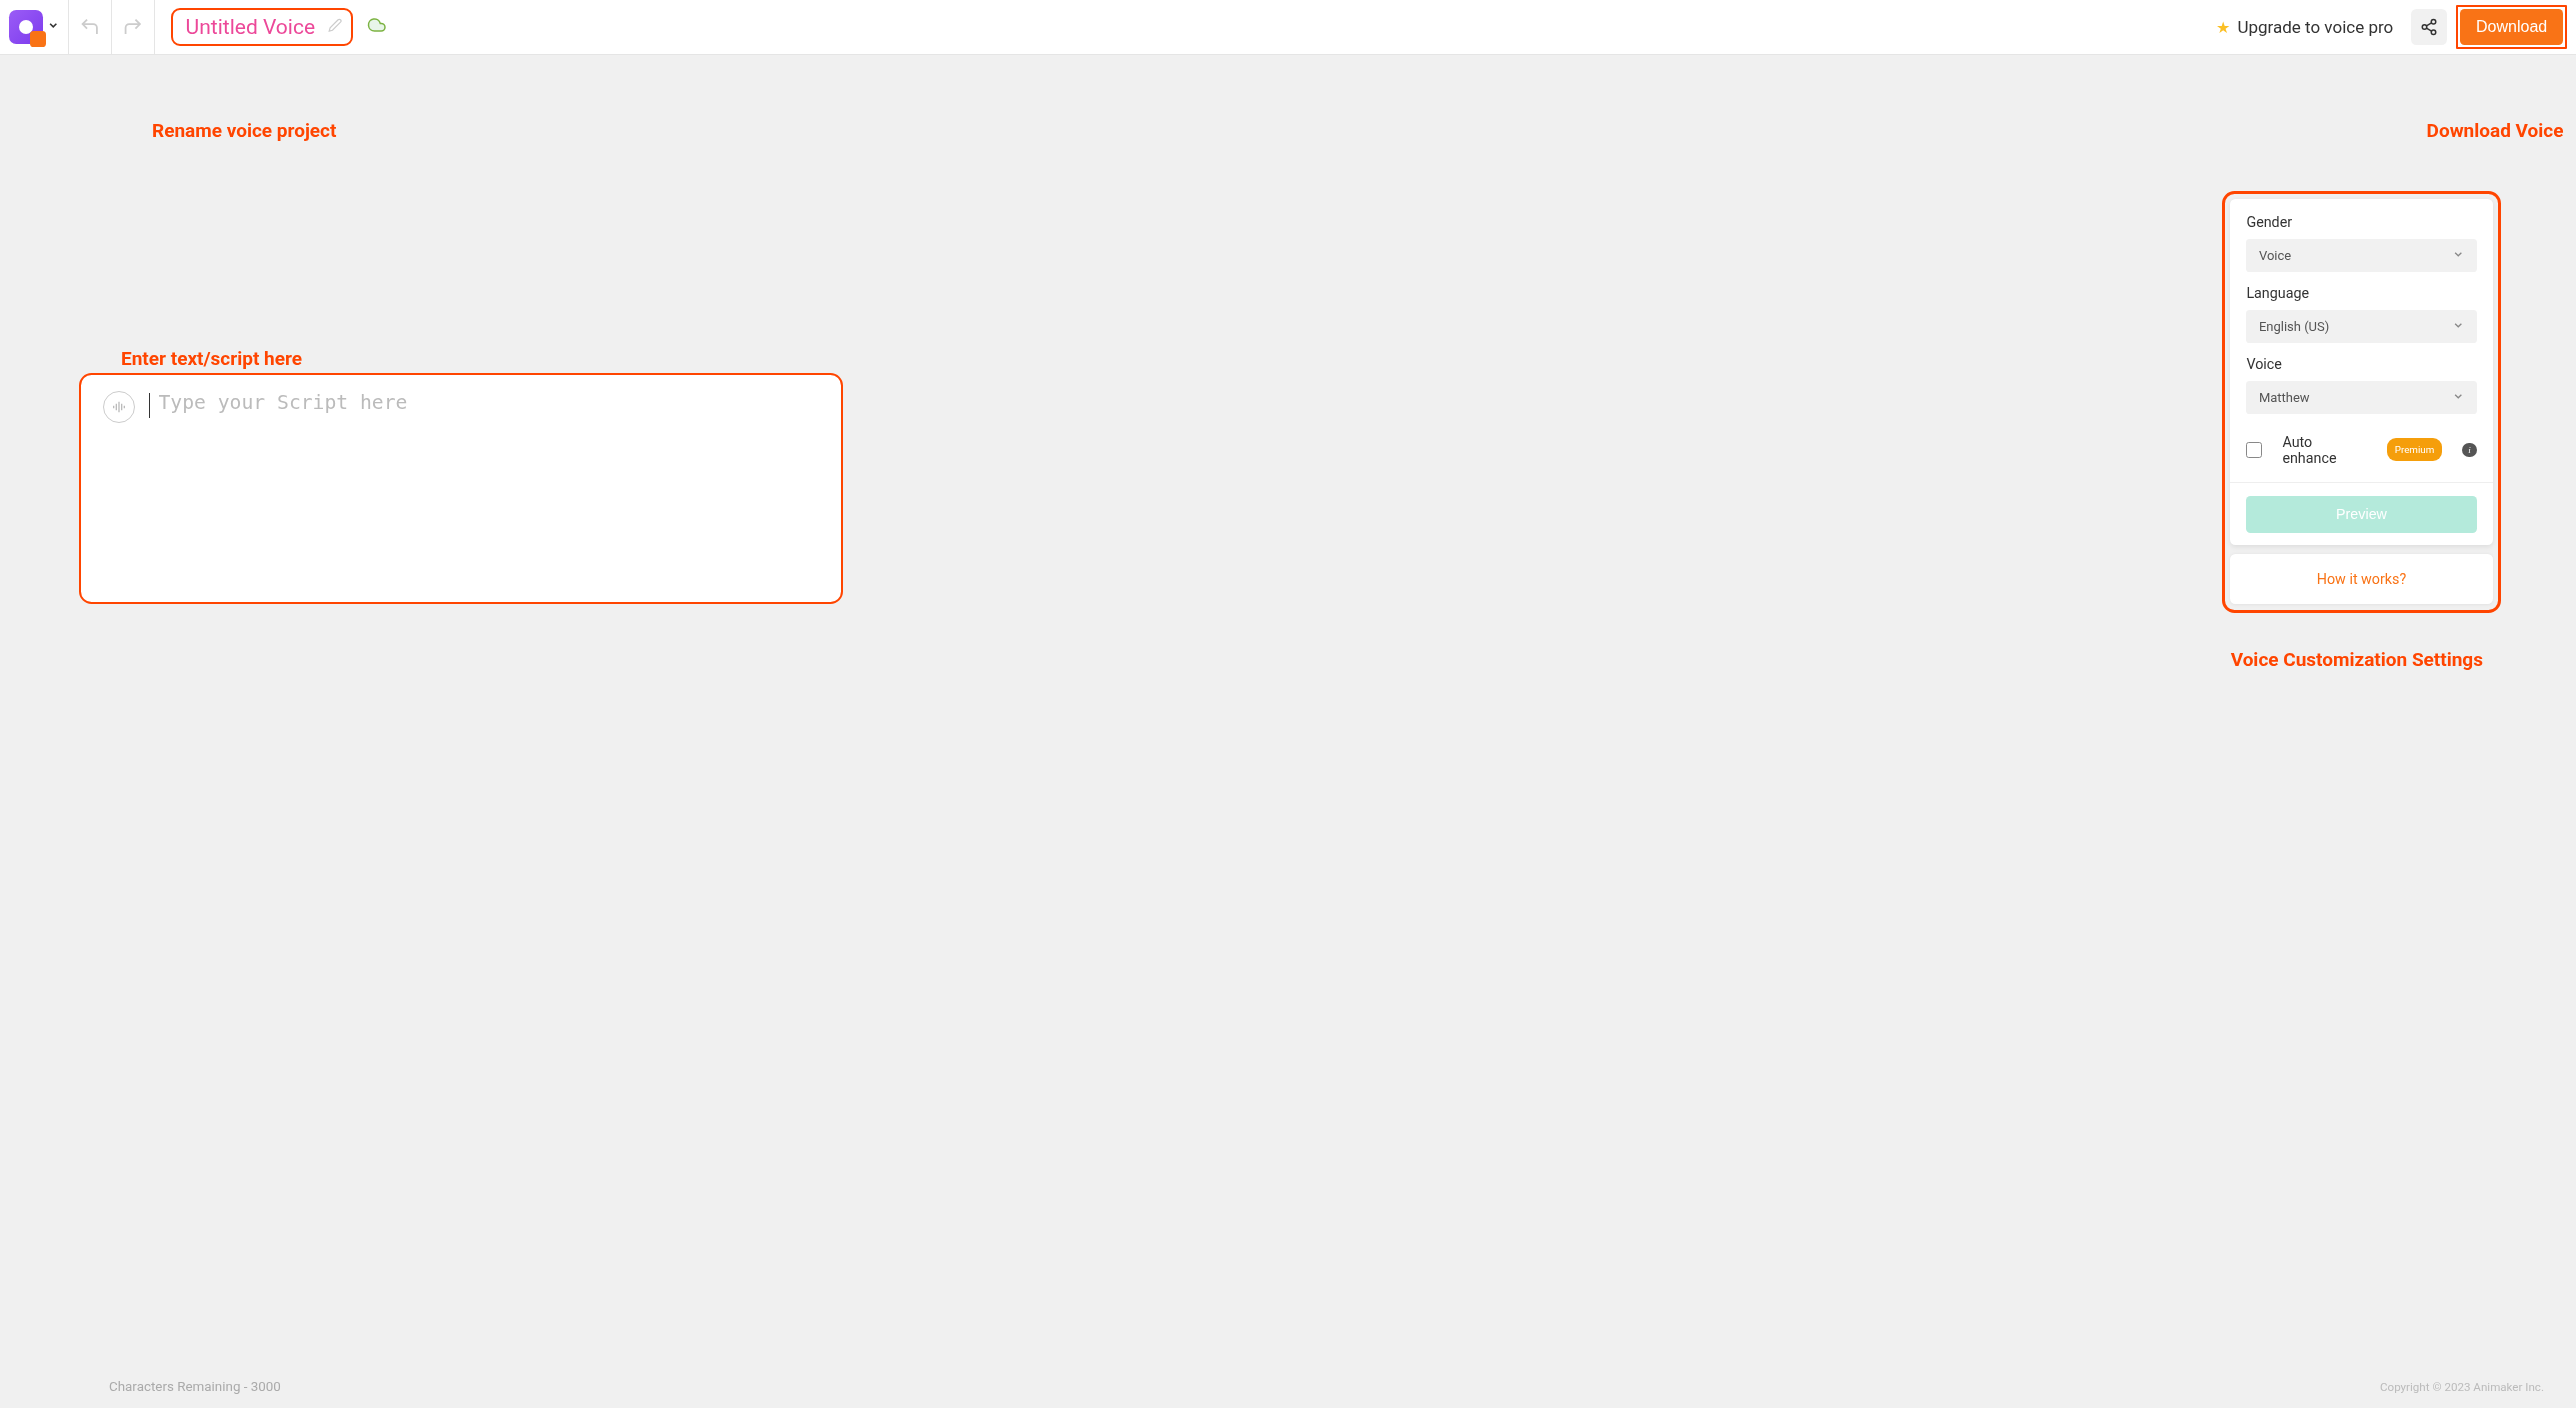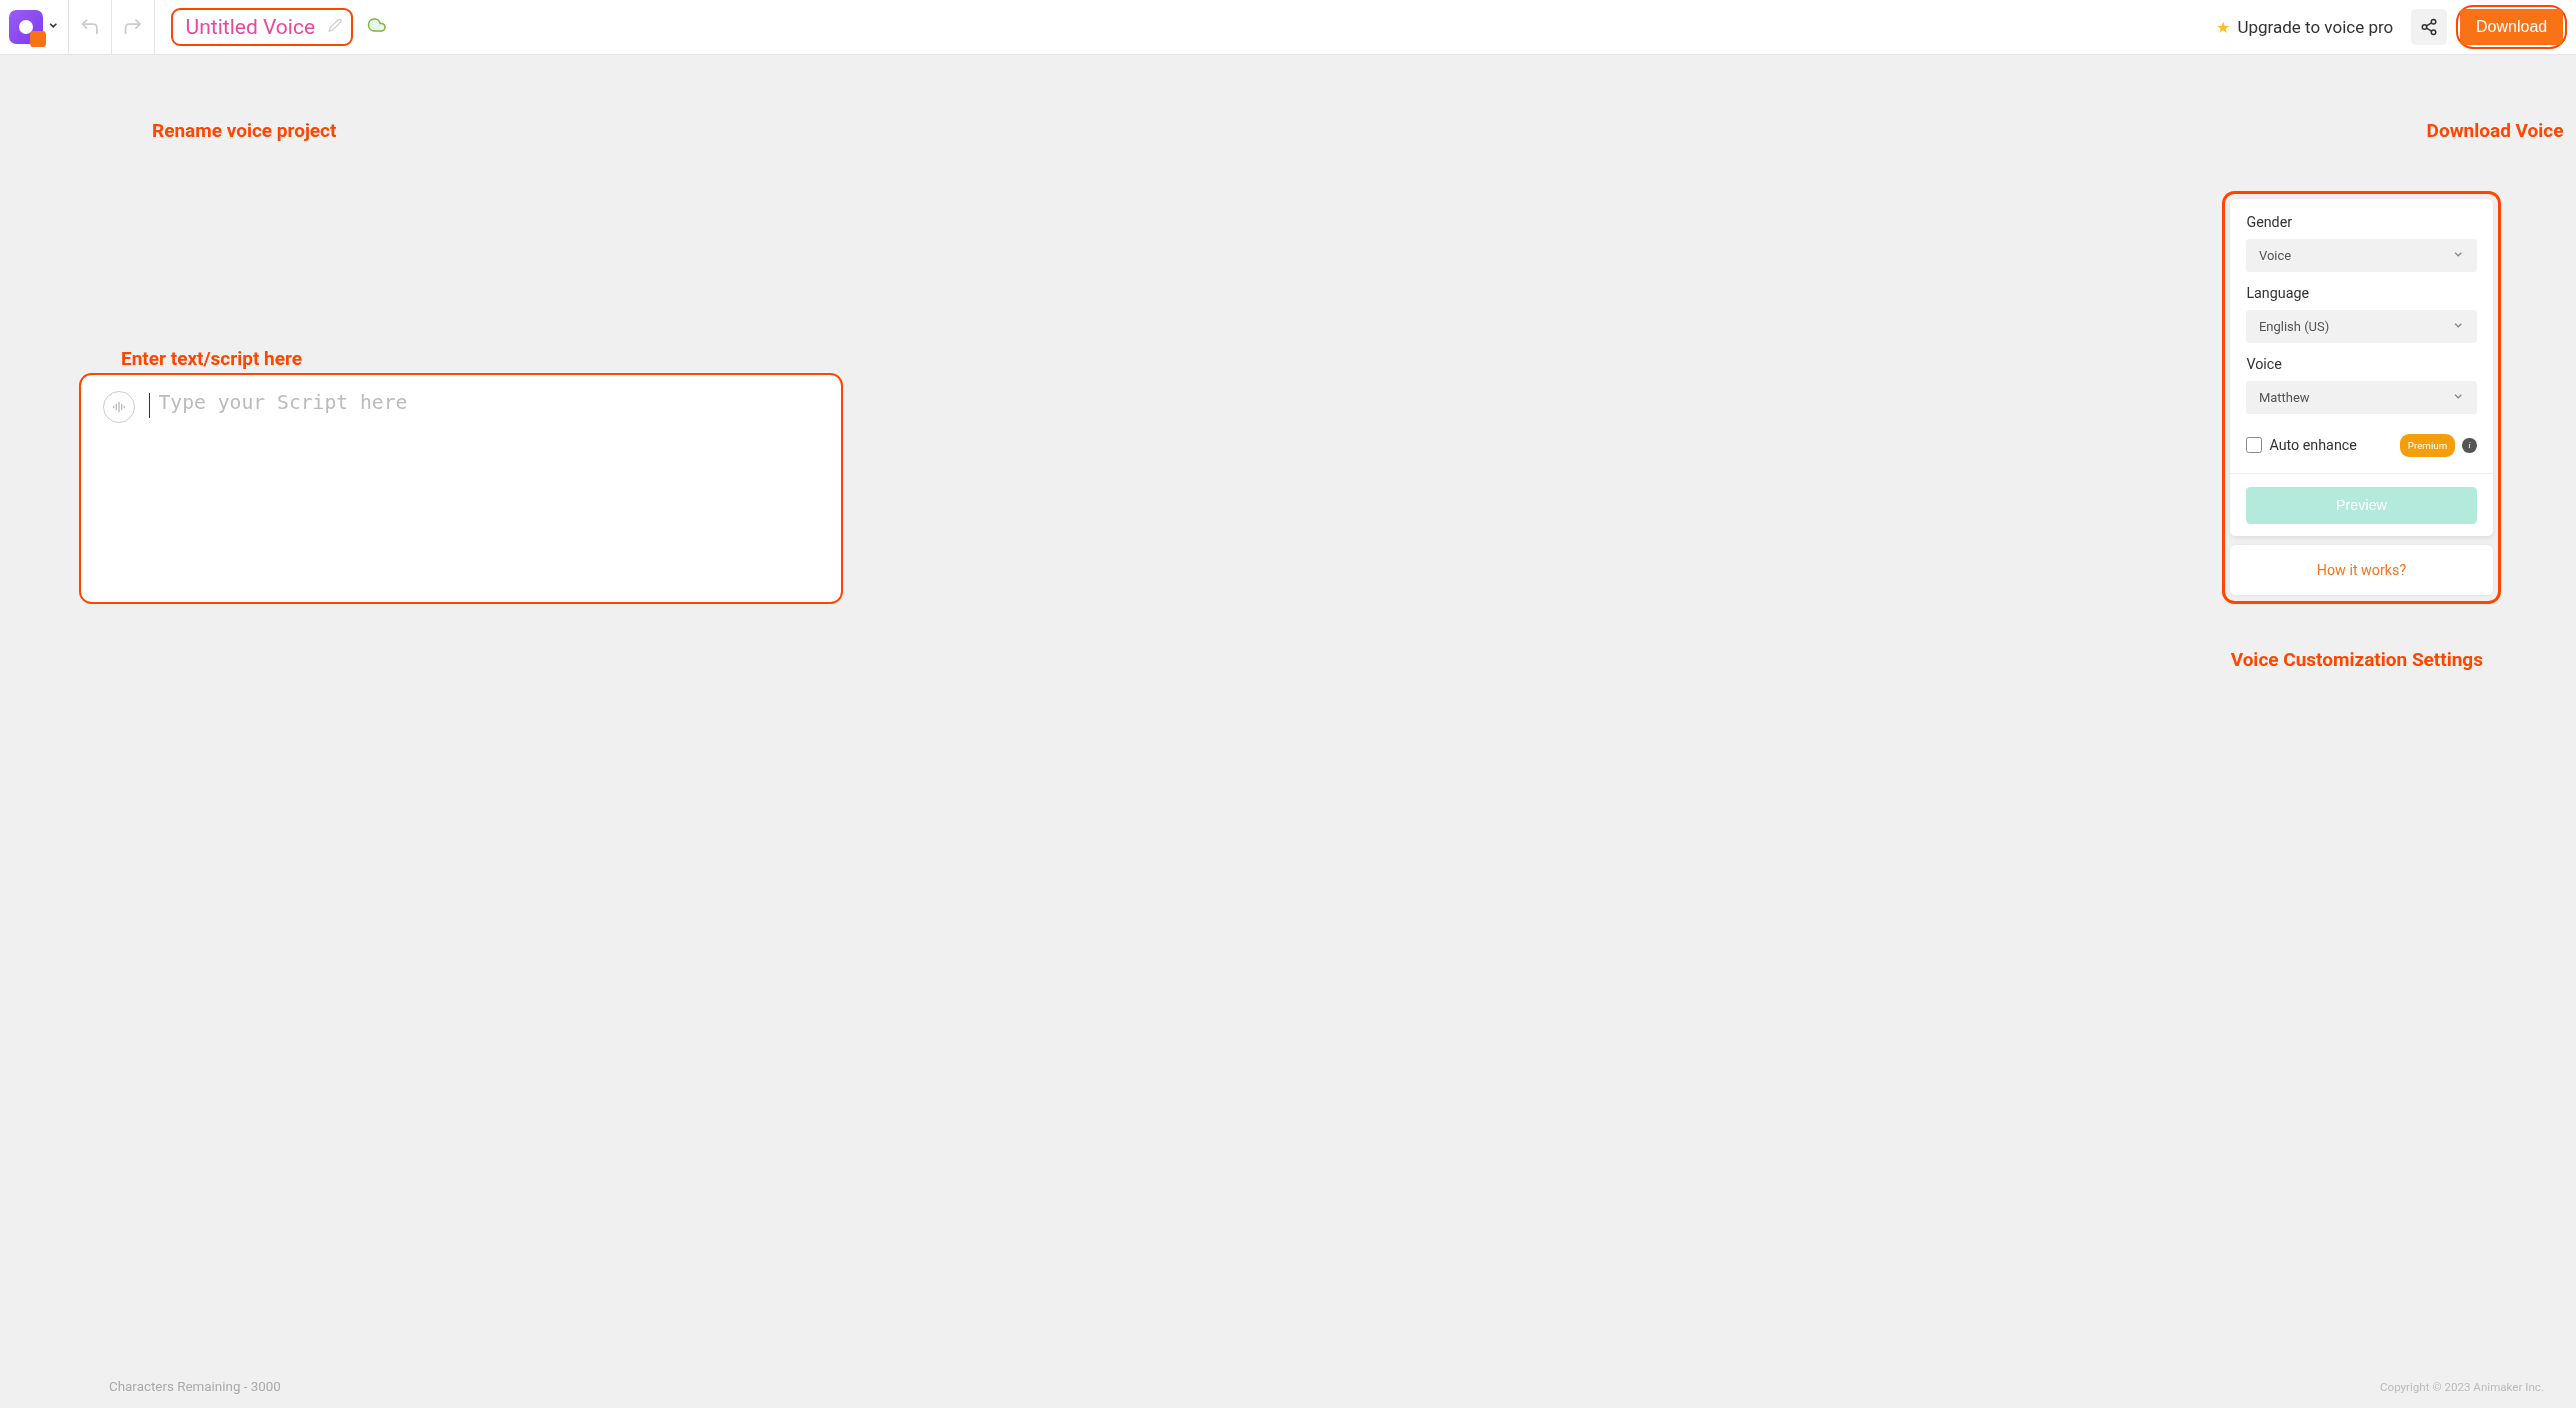--- a/index.html
+++ b/index.html
@@ -145,21 +145,21 @@
       display: flex;
       align-items: center;
       justify-content: center;
       margin-right: 9px;
       cursor: pointer;
       font-size: 16px;
     }
     
     .download-btn-wrap {
       border: 2.7px solid #ff4500;
-      border-radius: 17px;
+      border-radius: 1px;
       padding: 1.8px;
     }
     
     .download-btn {
       background: #f97316;
       color: #fff;
       border: none;
       border-radius: 4.5px;
       padding: 9px 16px;
       font-size: 16px;
@@ -280,21 +280,21 @@
     }
     
     .select-chevron {
       color: #888;
       font-size: 10.7px;
     }
     
     .checkbox-row {
       display: flex;
       align-items: center;
-      gap: 7px;
+      gap: 20px;
       padding: 7.2px 0;
     }
     
     .checkbox {
       width: 16px;
       height: 16px;
       border: 1.8px solid #888;
       border-radius: 2.7px;
       cursor: pointer;
     }

